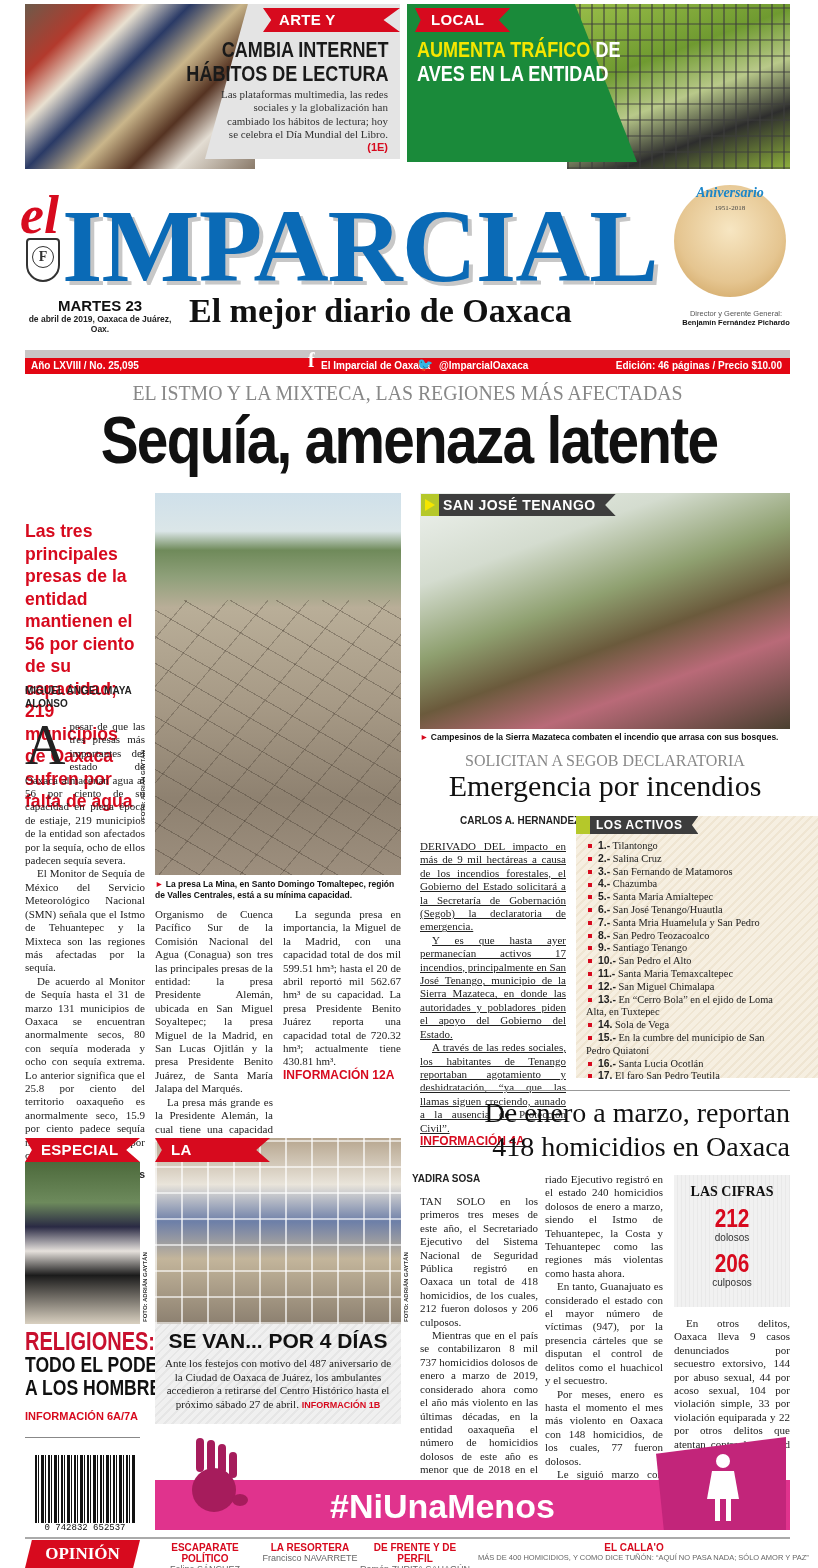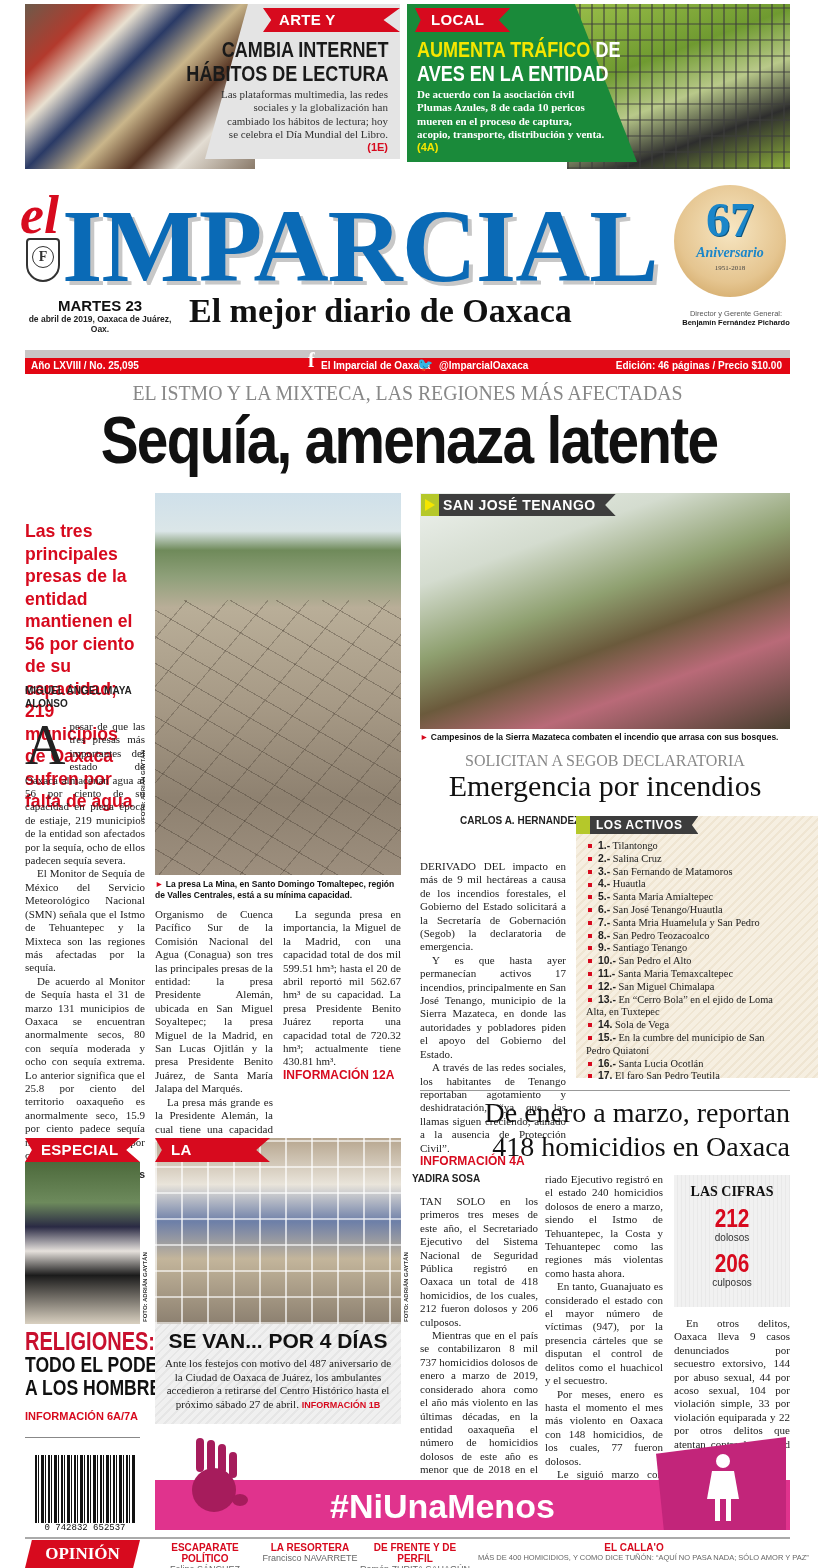--- a/index.html
+++ b/index.html
@@ -69,34 +69,29 @@
 </div>
 
 <div class="abs teaser" style="left:407px;width:383px;padding-left:7px;">
   <div class="abs photo-birds" style="left:160px;top:0;width:223px;height:165px;"></div>
   <div class="abs" style="left:0;top:0;width:230px;height:158px;background:#1a8a3a;clip-path:polygon(0 0,73% 0,100% 100%,0 100%);"></div>
   <div class="abs tag" style="left:8px;top:4px;">LOCAL</div>
   <div class="abs cond" style="left:10px;top:34px;font-weight:bold;font-size:22px;line-height:24px;color:#fff;transform:scaleX(.82);transform-origin:left;white-space:nowrap;">
     <div><span style="color:#f5e600;">AUMENTA TRÁFICO</span><span> DE</span></div>
     <div>AVES EN LA ENTIDAD</div>
   </div>
-  <div class="abs" style="left:10px;top:84px;width:190px;font-weight:bold;font-size:11px;line-height:13.3px;color:#fff;">
-    <span>De acuerdo con la asociación civil Plumas Azules, 8 de cada 10 pericos mueren en el proceso de captura, acopio, transporte, distribución y venta.</span>
-    <span class="cond" style="color:#f5e600;font-weight:bold;">(4A)</span>
-  </div>
 </div>
 
 <div class="abs" style="left:0;top:180px;width:818px;height:170px;">
   <div class="abs logo-el" style="left:20px;top:8px;">el</div>
   <div class="abs" style="left:26px;top:58px;width:34px;height:44px;border:2px solid #333;border-radius:4px 4px 17px 17px;text-align:center;">
     <div style="margin:6px auto 0;width:22px;height:22px;border:1.5px solid #333;border-radius:50%;font-size:14px;line-height:19px;font-weight:bold;color:#333;">F</div>
   </div>
   <div class="abs logo-main" style="left:62px;top:14px;">IMPARCIAL</div>
   <div class="abs badge67" style="left:674px;top:5px;width:112px;height:112px;text-align:center;">
-    <div style="font-family:'Liberation Serif',serif;font-weight:bold;font-size:48px;line-height:50px;color:#1b86c9;margin-top:10px;text-shadow:1px 1px 0 #0c5580;">67</div>
     <div style="font-family:'Liberation Serif',serif;font-style:italic;font-weight:bold;font-size:14px;color:#1b86c9;">Aniversario</div>
     <div style="font-size:7px;color:#444;margin-top:3px;">1951-2018</div>
   </div>
   <div class="abs cond" style="left:20px;top:117px;width:160px;text-align:center;">
     <div style="font-weight:bold;font-size:15px;line-height:17px;color:#111;">MARTES 23</div>
     <div style="font-size:8.5px;color:#222;font-weight:bold;">de abril de 2019, Oaxaca de Juárez, Oax.</div>
   </div>
   <div class="abs tagline" style="left:189px;top:112px;">El mejor diario de Oaxaca</div>
   <div class="abs cond" style="left:676px;top:129px;width:120px;text-align:center;">
     <div style="font-size:7.5px;color:#555;">Director y Gerente General:</div>
@@ -148,35 +143,35 @@
   <div style="margin:5px 0 0 4px;width:0;height:0;border-left:10px solid #f5e600;border-top:6px solid transparent;border-bottom:6px solid transparent;"></div>
 </div>
 <div class="abs section-tag-dark" style="left:439px;top:494px;height:22px;padding:0 20px 0 4px;font-size:14px;line-height:22px;">SAN JOSÉ TENANGO</div>
 <div class="abs caption" style="left:420px;top:732px;width:380px;">
   <span class="arrow">►</span> <span>Campesinos de la Sierra Mazateca combaten el incendio que arrasa con sus bosques.</span>
 </div>
 <div class="abs kicker" style="left:420px;top:752px;width:370px;font-size:16px;">SOLICITAN A SEGOB DECLARATORIA</div>
 <div class="abs" style="left:420px;top:768px;width:370px;text-align:center;font-family:'Liberation Serif',serif;font-size:30px;line-height:36px;color:#111;">Emergencia por incendios</div>
 <div class="abs byline" style="left:420px;top:815px;margin-left:40px;">CARLOS A. HERNANDEZ</div>
 
-<div class="abs body" style="left:420px;top:860px;width:146px;">
+<div class="abs body" style="left:420px;top:840px;width:146px;text-decoration:underline;">
   <p class="noind">DERIVADO DEL impacto en más de 9 mil hectáreas a causa de los incendios forestales, el Gobierno del Estado solicitará a la Secretaría de Gobernación (Segob) la declaratoria de emergencia.</p>
   <p>Y es que hasta ayer permanecían activos 17 incendios, principalmente en San José Tenango, municipio de la Sierra Mazateca, en donde las autoridades y pobladores piden el apoyo del Gobierno del Estado.</p>
   <p>A través de las redes sociales, los habitantes de Tenango reportaban agotamiento y deshidratación, “ya que las llamas siguen creciendo, aunado a la ausencia de Protección Civil”.</p>
   <div class="info-link cond">INFORMACIÓN 4A</div>
 </div>
 
 <div class="abs activos" style="left:576px;top:816px;width:256px;height:262px;">
   <div class="abs lime" style="left:0;top:0;width:14px;height:18px;"></div>
   <div class="abs section-tag-dark" style="left:14px;top:0;height:18px;padding:0 16px 0 6px;font-size:12px;line-height:18px;">LOS ACTIVOS</div>
   <ol class="abs" style="left:10px;top:24px;width:198px;">
     <li><span class="sq"></span><b>1.-</b> <span>Tilantongo</span></li>
     <li><span class="sq"></span><b>2.-</b> <span>Salina Cruz</span></li>
     <li><span class="sq"></span><b>3.-</b> <span>San Fernando de Matamoros</span></li>
-    <li><span class="sq"></span><b>4.-</b> <span>Huautla</span></li>
+    <li><span class="sq"></span><b>4.-</b> <span>Chazumba</span></li>
     <li><span class="sq"></span><b>5.-</b> <span>Santa Maria Amialtepec</span></li>
     <li><span class="sq"></span><b>6.-</b> <span>San José Tenango/Huautla</span></li>
     <li><span class="sq"></span><b>7.-</b> <span>Santa Mria Huamelula y San Pedro</span></li>
     <li><span class="sq"></span><b>8.-</b> <span>San Pedro Teozacoalco</span></li>
     <li><span class="sq"></span><b>9.-</b> <span>Santiago Tenango</span></li>
     <li><span class="sq"></span><b>10.-</b> <span>San Pedro el Alto</span></li>
     <li><span class="sq"></span><b>11.-</b> <span>Santa Maria Temaxcaltepec</span></li>
     <li><span class="sq"></span><b>12.-</b> <span>San Miguel Chimalapa</span></li>
     <li><span class="sq"></span><b>13.-</b> <span>En “Cerro Bola” en el ejido de Loma Alta, en Tuxtepec</span></li>
     <li><span class="sq"></span><b>14.</b> <span>Sola de Vega</span></li>

